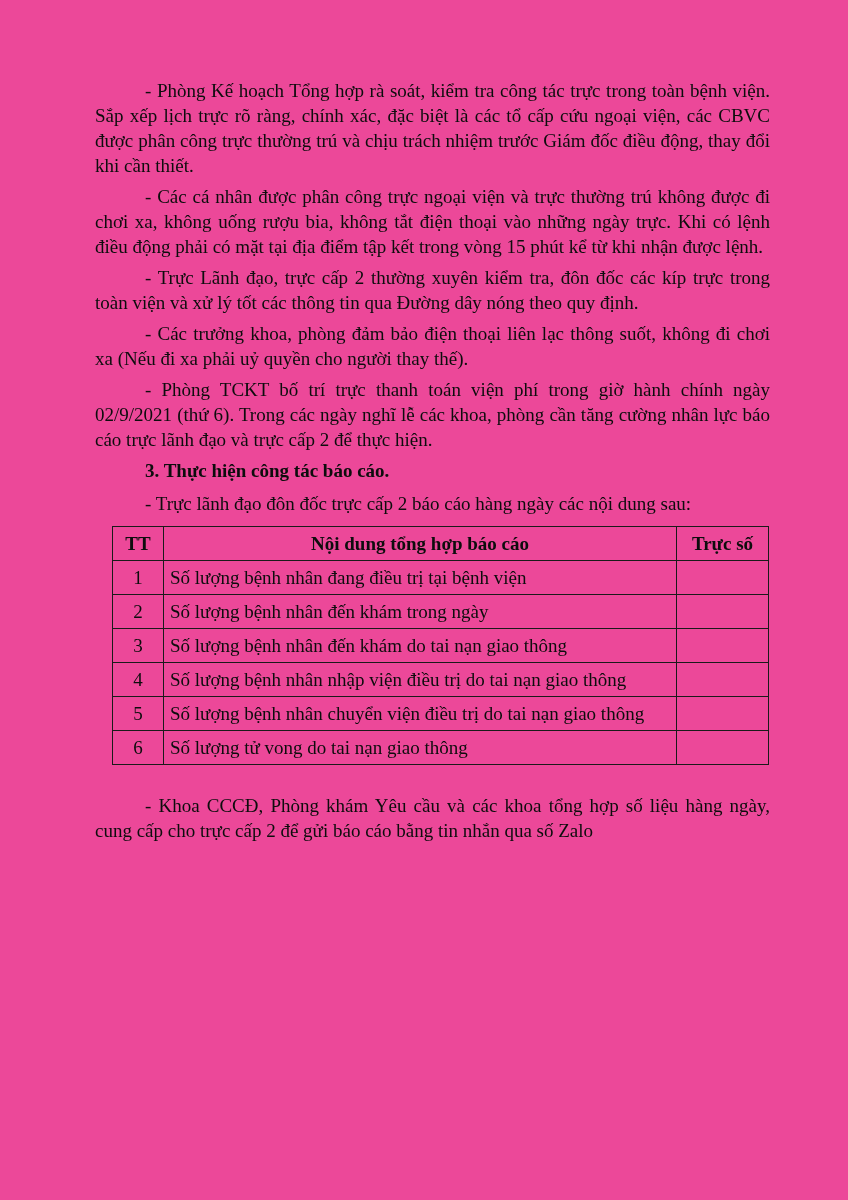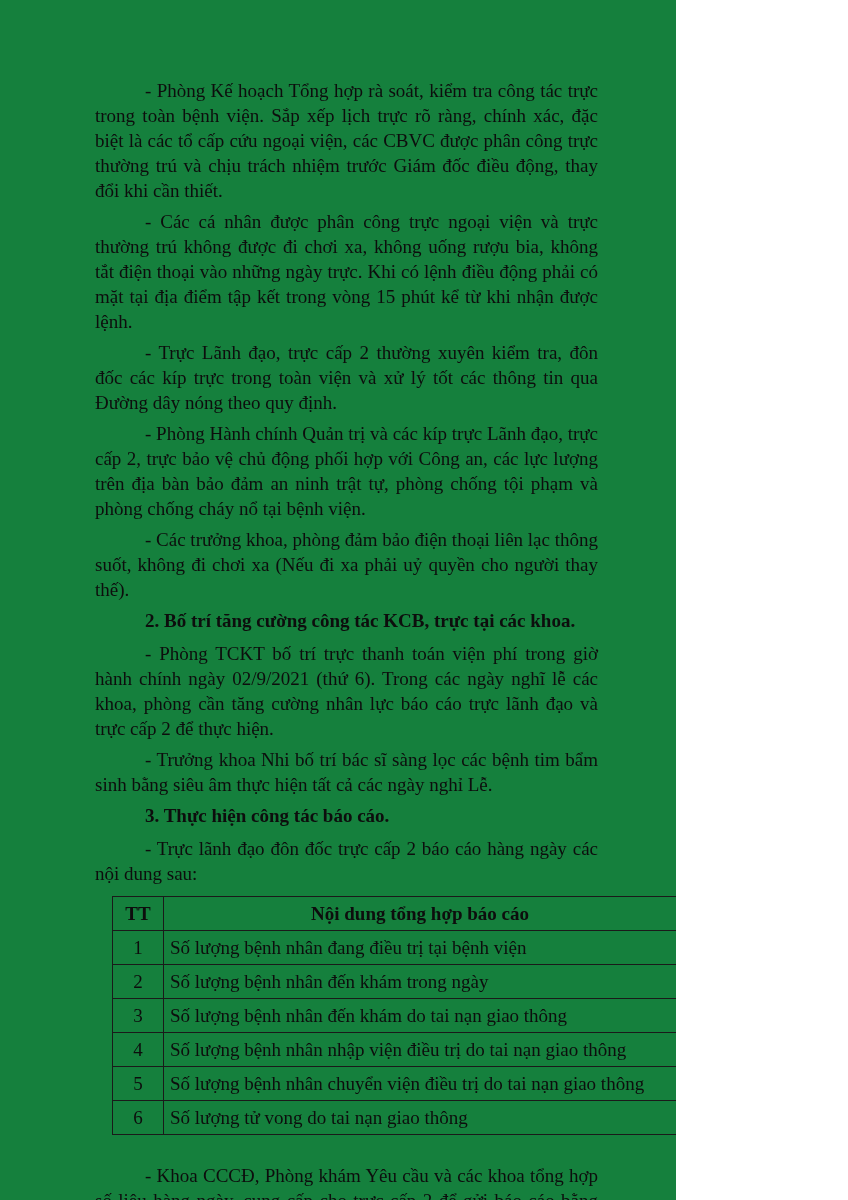--- a/index.html
+++ b/index.html
@@ -2,23 +2,23 @@
 <html lang="vi"><head>
 <meta charset="utf-8">
 <style>
   html, body {
     margin: 0;
     padding: 0;
     background: #ffffff;
   }
   .page {
     position: relative;
-    width: 676px;
+    width: 848px;
     height: 1200px;
-    background: #15803d;
+    background: #ec4899;
     color: #0d0d0d;
     font-family: "Liberation Serif", "DejaVu Serif", serif;
     font-size: 19px;
     line-height: 25px;
     overflow: hidden;
     box-sizing: border-box;
     padding: 78px 78px 40px 95px;
   }
   .para {
     text-align: justify;
@@ -58,27 +58,24 @@
   }
 </style>
 </head>
 <body>
 
 <div class="page">
 
   <p class="para">- Phòng Kế hoạch Tổng hợp rà soát, kiểm tra công tác trực trong toàn bệnh viện. Sắp xếp lịch trực rõ ràng, chính xác, đặc biệt là các tổ cấp cứu ngoại viện, các CBVC được phân công trực thường trú và chịu trách nhiệm trước Giám đốc điều động, thay đổi khi cần thiết.</p>
   <p class="para">- Các cá nhân được phân công trực ngoại viện và trực thường trú không được đi chơi xa, không uống rượu bia, không tắt điện thoại vào những ngày trực. Khi có lệnh điều động phải có mặt tại địa điểm tập kết trong vòng 15 phút kể từ khi nhận được lệnh.</p>
   <p class="para">- Trực Lãnh đạo, trực cấp 2 thường xuyên kiểm tra, đôn đốc các kíp trực trong toàn viện và xử lý tốt các thông tin qua Đường dây nóng theo quy định.</p>
-  <p class="para">- Phòng Hành chính Quản trị và các kíp trực Lãnh đạo, trực cấp 2, trực bảo vệ chủ động phối hợp với Công an, các lực lượng trên địa bàn bảo đảm an ninh trật tự, phòng chống tội phạm và phòng chống cháy nổ tại bệnh viện.</p>
   <p class="para">- Các trưởng khoa, phòng đảm bảo điện thoại liên lạc thông suốt, không đi chơi xa (Nếu đi xa phải uỷ quyền cho người thay thế).</p>
 
-  <p class="heading">2. Bố trí tăng cường công tác KCB, trực tại các khoa.</p>
 
   <p class="para">- Phòng TCKT bố trí trực thanh toán viện phí trong giờ hành chính ngày 02/9/2021 (thứ 6). Trong các ngày nghĩ lễ các khoa, phòng cần tăng cường nhân lực báo cáo trực lãnh đạo và trực cấp 2 để thực hiện.</p>
-  <p class="para">- Trưởng khoa Nhi bố trí bác sĩ sàng lọc các bệnh tim bẩm sinh bằng siêu âm thực hiện tất cả các ngày nghỉ Lễ.</p>
 
   <p class="heading">3. Thực hiện công tác báo cáo.</p>
   <p class="para">- Trực lãnh đạo đôn đốc trực cấp 2 báo cáo hàng ngày các nội dung sau:</p>
 
   <table class="report">
     <colgroup>
       <col class="col-tt">
       <col class="col-main">
       <col class="col-total">
     </colgroup>

